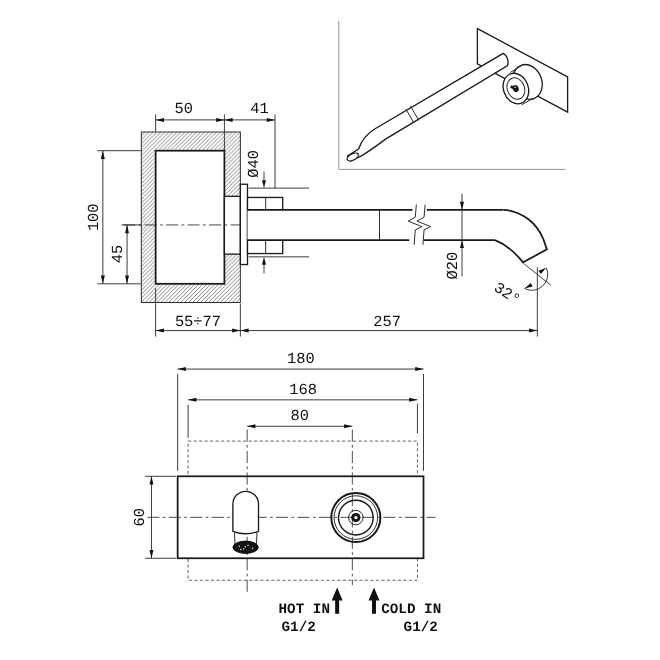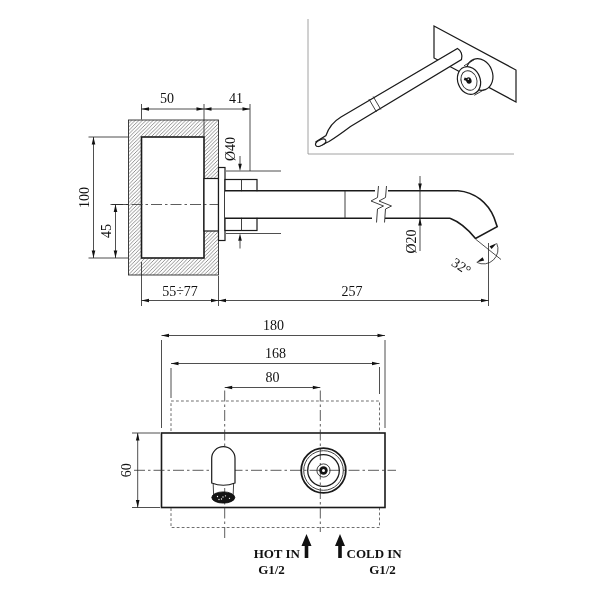--- a/index.html
+++ b/index.html
@@ -1,17 +1,17 @@
 <!DOCTYPE html>
 <html><head>
 <meta charset="utf-8">
 <style>
   html,body{margin:0;padding:0;background:#fff;}
   .canvas{position:relative;width:600px;height:600px;background:#fff;overflow:hidden;
-          font-family:Liberation Serif, serif;}
+          font-family:Liberation Mono, monospace;}
   svg{position:absolute;left:0;top:0;}
   .outline{fill:#ffffff;stroke:#1a1a1a;stroke-width:1.6;}
   .mid{fill:#ffffff;stroke:#1a1a1a;stroke-width:1.2;}
   .thin{fill:none;stroke:#2a2a2a;stroke-width:0.9;}
   .dim{fill:none;stroke:#222222;stroke-width:0.8;}
   .cl{fill:none;stroke:#333333;stroke-width:0.8;stroke-dasharray:11 3 2.5 3;}
   .dash{fill:none;stroke:#4a4a4a;stroke-width:0.8;stroke-dasharray:2.8 2.2;}
   .arr{fill:#111111;stroke:none;}
   .dimtxt{font-size:14px;fill:#111111;text-anchor:middle;}
   .iotxt{font-size:13px;font-weight:600;fill:#111111;}

